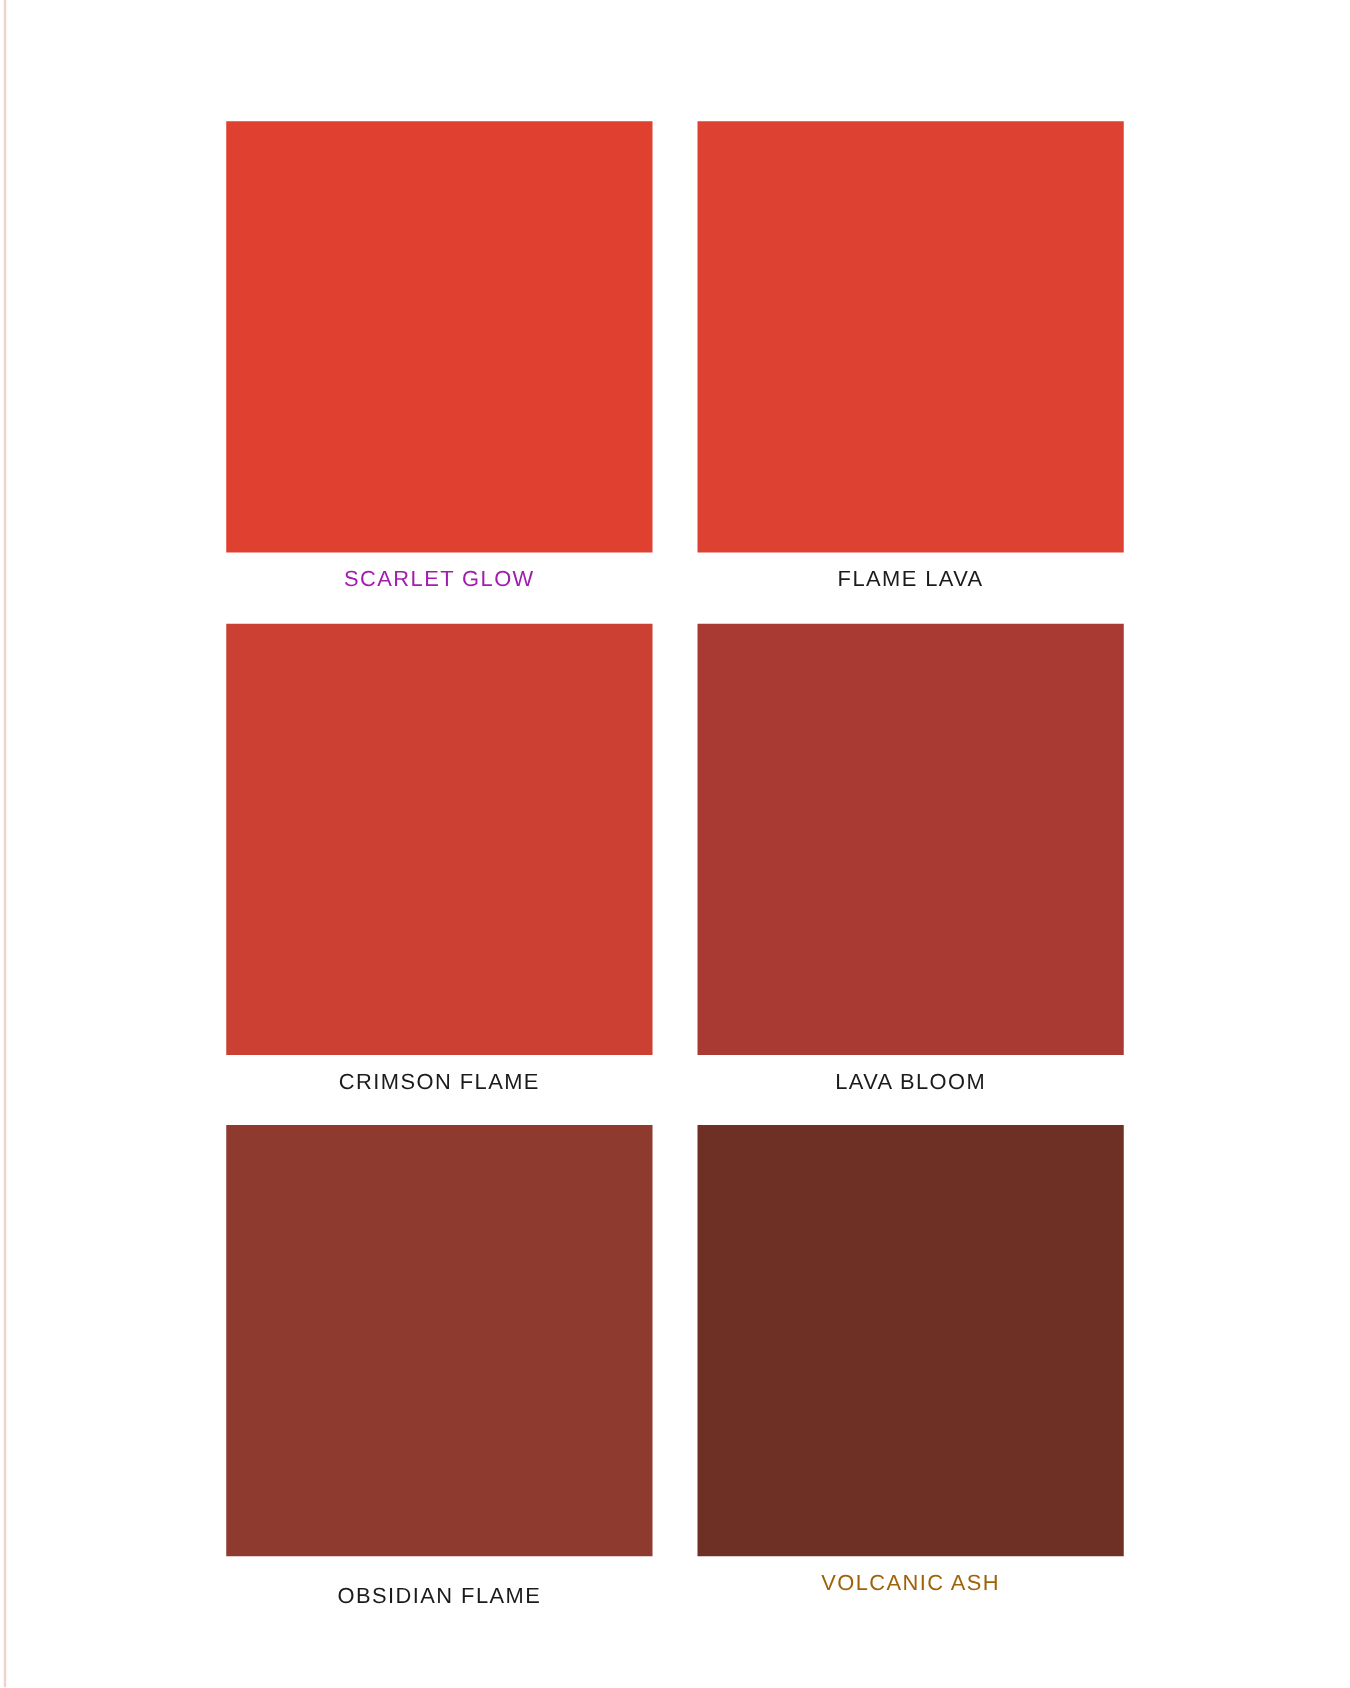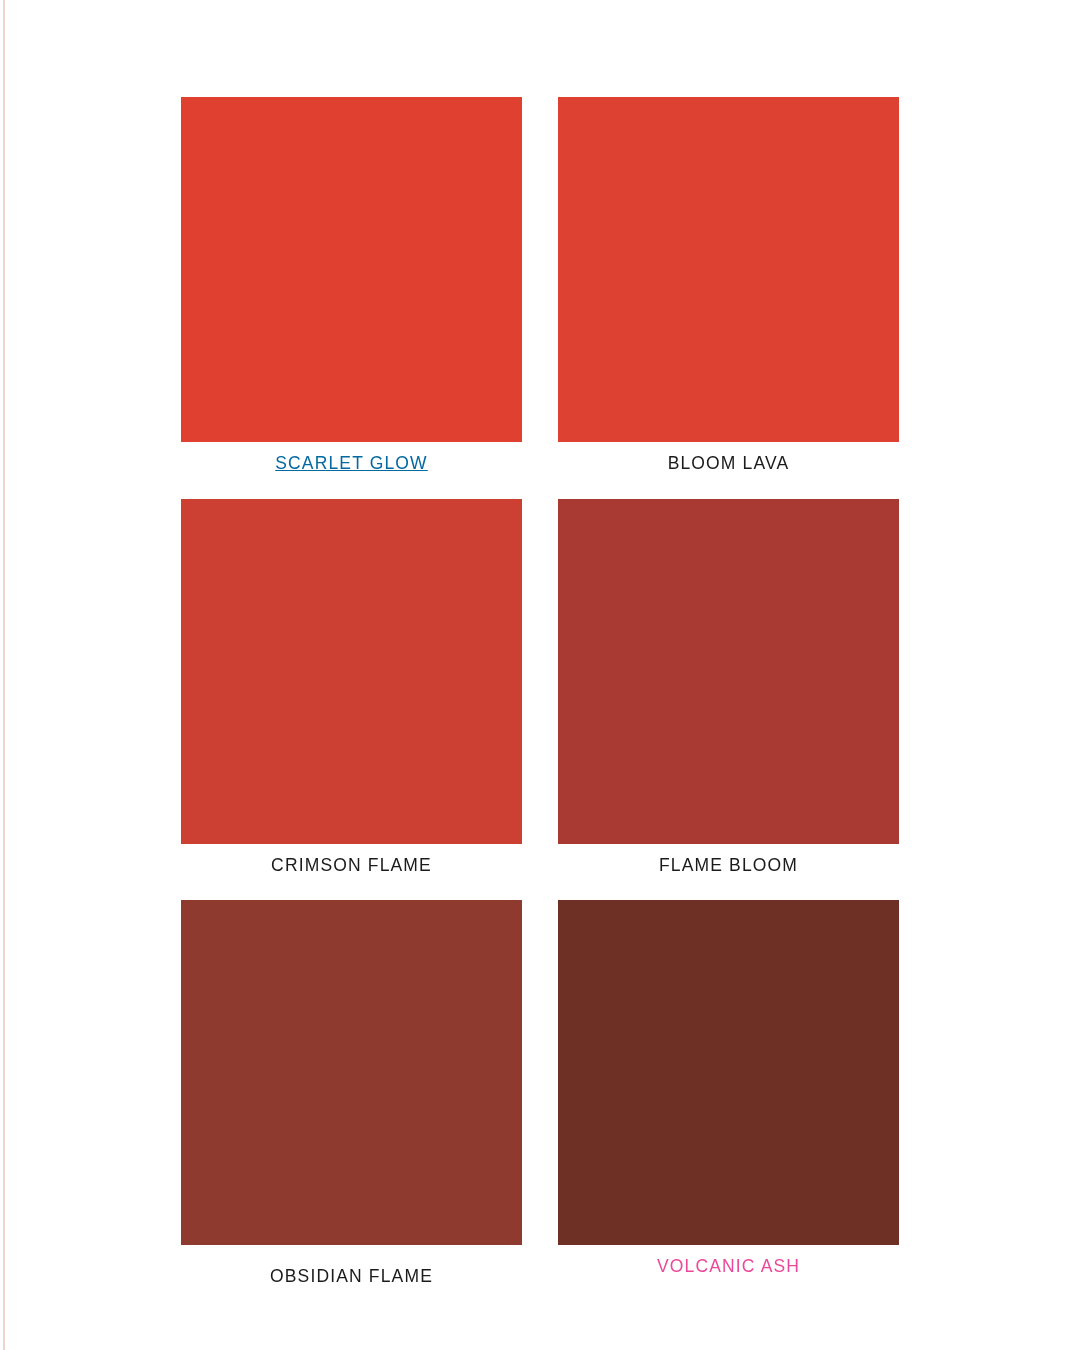--- a/index.html
+++ b/index.html
@@ -68,42 +68,42 @@
 </head>
 <body style="background-color: rgb(255, 255, 255);">
 
 <div class="page-edge-line" style="background-color: rgb(236, 207, 201);"></div>
 
 <div class="palette-sheet">
   <div class="swatch-grid">
 
     <div class="swatch-cell">
       <span class="swatch-chip" style="background-color: rgb(224, 64, 47);"></span>
-      <span class="swatch-label" style="color: #0369a1; text-decoration: underline;">SCARLET GLOW</span>
+      <span class="swatch-label" style="color: #a21caf;">SCARLET GLOW</span>
     </div>
 
     <div class="swatch-cell">
       <span class="swatch-chip" style="background-color: rgb(220, 65, 50);"></span>
-      <span class="swatch-label" style="color: rgb(27, 27, 27);">BLOOM LAVA</span>
+      <span class="swatch-label" style="color: rgb(27, 27, 27);">FLAME LAVA</span>
     </div>
 
     <div class="swatch-cell">
       <span class="swatch-chip" style="background-color: rgb(204, 64, 52);"></span>
       <span class="swatch-label" style="color: rgb(27, 27, 27);">CRIMSON FLAME</span>
     </div>
 
     <div class="swatch-cell">
       <span class="swatch-chip" style="background-color: rgb(169, 58, 51);"></span>
-      <span class="swatch-label" style="color: rgb(27, 27, 27);">FLAME BLOOM</span>
+      <span class="swatch-label" style="color: rgb(27, 27, 27);">LAVA BLOOM</span>
     </div>
 
     <div class="swatch-cell">
       <span class="swatch-chip" style="background-color: rgb(142, 58, 46);"></span>
       <span class="swatch-label" style="color: rgb(27, 27, 27); margin-top: 10px;">OBSIDIAN FLAME</span>
     </div>
 
     <div class="swatch-cell">
       <span class="swatch-chip" style="background-color: rgb(110, 48, 37);"></span>
-      <span class="swatch-label" style="color: #ec4899;">VOLCANIC ASH</span>
+      <span class="swatch-label" style="color: #a16207;">VOLCANIC ASH</span>
     </div>
 
   </div>
 </div>
 
 </body></html>

